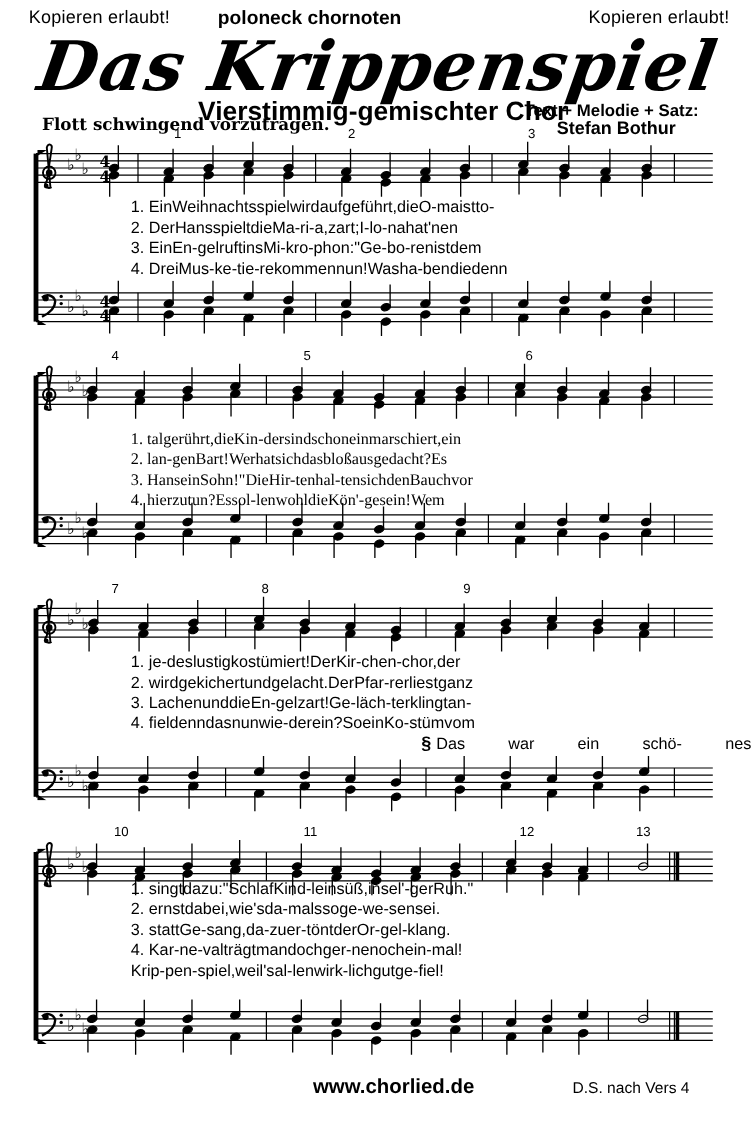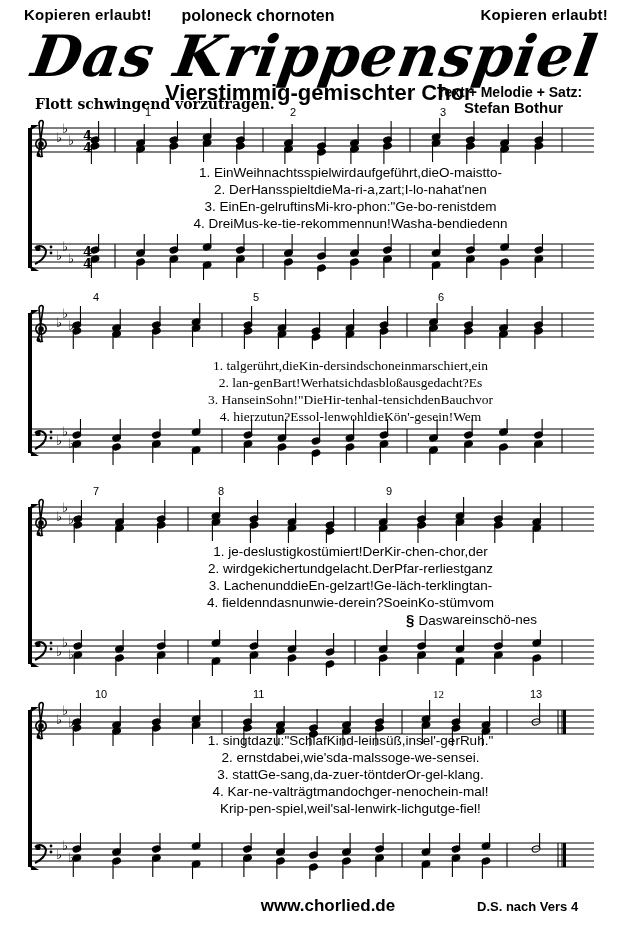--- a/index.html
+++ b/index.html
@@ -1,38 +1,38 @@
 <!DOCTYPE html>
 <html><head>
 <meta charset="utf-8">
 <style>
   html,body{margin:0;padding:0;background:#fff;}
   #page{position:relative;width:630px;height:945px;background:#ffffff;color:#000;
         font-family:"Liberation Sans",sans-serif;overflow:hidden;}
-  .abs{position:absolute;font-weight:bold;}
+  .abs{position:absolute;}
   .copyline{font-size:15px;letter-spacing:.2px;}
   .brand{font-size:16px;font-weight:bold;}
   .title{font-family:"DejaVu Serif",serif;font-style:italic;font-weight:bold;
          font-size:57px;transform:skewX(-9deg);letter-spacing:1px;white-space:nowrap;}
   .subtitle{font-size:22px;font-weight:bold;}
   .credit-label{font-size:14px;font-weight:bold;}
   .credit-name{font-size:15px;font-weight:bold;}
   .tempo{font-family:"DejaVu Serif",serif;font-weight:bold;font-size:14px;text-align:center;}
   .footer-site{font-size:17px;font-weight:bold;}
   .footer-ds{font-size:13px;}
   .system{position:absolute;left:0;width:630px;}
   .numbers{position:absolute;top:0;left:0;width:630px;height:12px;}
   .numbers span{position:absolute;font-size:11px;top:0;}
   .staff-svg{position:absolute;left:0;width:630px;height:46px;}
   .sysbar{position:absolute;left:28px;width:4px;background:#000;}
   .sysbar::before,.sysbar::after{content:"";position:absolute;left:3px;width:8px;height:5px;background:#000;}
   .sysbar::before{top:-3px;clip-path:polygon(0 100%,0 0,100% 0);}
   .sysbar::after{bottom:-3px;clip-path:polygon(0 0,0 100%,100% 100%);}
   .lyrics{position:absolute;left:98px;width:494px;}
-  .lyric-line{display:flex;justify-content:center;height:17px;line-height:17px;
+  .lyric-line{display:flex;justify-content:flex-start;height:17px;line-height:17px;
               font-size:13.5px;white-space:nowrap;margin-left:11px;}
   .lyric-line .syl{display:inline-block;}
   .segno{font-weight:bold;font-size:15px;}
 </style>
 </head>
 <body>
 
 <div id="page">
   <div class="abs copyline" style="left:24px;top:6px;">Kopieren erlaubt!</div>
   <div class="abs brand" style="left:0;top:7px;width:516px;text-align:center;">poloneck chornoten</div>
@@ -577,21 +577,21 @@
             <span class="syl">nun</span>
             <span class="syl">wie-</span>
             <span class="syl">der</span>
             <span class="syl">ein?</span>
             <span class="syl">So</span>
             <span class="syl">ein</span>
             <span class="syl">Ko-</span>
             <span class="syl">stüm</span>
             <span class="syl">vom</span>
           </div>
-          <div class="lyric-line" style="padding-left: 242px;">
+          <div class="lyric-line" style="padding-left: 242px; gap: 36px;">
             <span class="syl"><span class="segno">§ </span>Das</span>
             <span class="syl">war</span>
             <span class="syl">ein</span>
             <span class="syl">schö-</span>
             <span class="syl">nes</span>
           </div>
         </div>
         <svg class="staff-svg" viewBox="0 0 630 46" style="top: 145px;">
           <line x1="30" y1="10" x2="594" y2="10" stroke="#000" stroke-width="1"></line>
           <line x1="30" y1="16" x2="594" y2="16" stroke="#000" stroke-width="1"></line>
@@ -658,21 +658,21 @@
           <line x1="540.4" y1="12" x2="540.4" y2="-6" stroke="#000" stroke-width="1.1"></line>
           <ellipse cx="536.8" cy="28" rx="4" ry="2.9" fill="#000" stroke="#000" transform="rotate(-18 536.8 28)"></ellipse>
           <line x1="533.1999999999999" y1="29" x2="533.1999999999999" y2="47" stroke="#000" stroke-width="1.1"></line>
         </svg>
       </div>
       <div class="system" style="top: 688px; height: 189px;">
         <div class="sysbar" style="top: 22px; height: 157px;"></div>
         <div class="numbers">
           <span style="left: 95px;">10</span>
           <span style="left: 253px;">11</span>
-          <span style="left: 433px; font-family: Liberation Serif, serif;">12</span>
+          <span style="left: 433px;">12</span>
           <span style="left: 530px;">13</span>
         </div>
         <svg class="staff-svg" viewBox="0 0 630 46" style="top: 12px;">
           <line x1="30" y1="10" x2="594" y2="10" stroke="#000" stroke-width="1"></line>
           <line x1="30" y1="16" x2="594" y2="16" stroke="#000" stroke-width="1"></line>
           <line x1="30" y1="22" x2="594" y2="22" stroke="#000" stroke-width="1"></line>
           <line x1="30" y1="28" x2="594" y2="28" stroke="#000" stroke-width="1"></line>
           <line x1="30" y1="34" x2="594" y2="34" stroke="#000" stroke-width="1"></line>
           <g stroke="#000" fill="none" stroke-width="1.6">
             <path d="M43 38 c-4 2 -7 -2 -4 -5 l4 -27 c1 -4 -3 -5 -4 -1 l3 33"></path>

